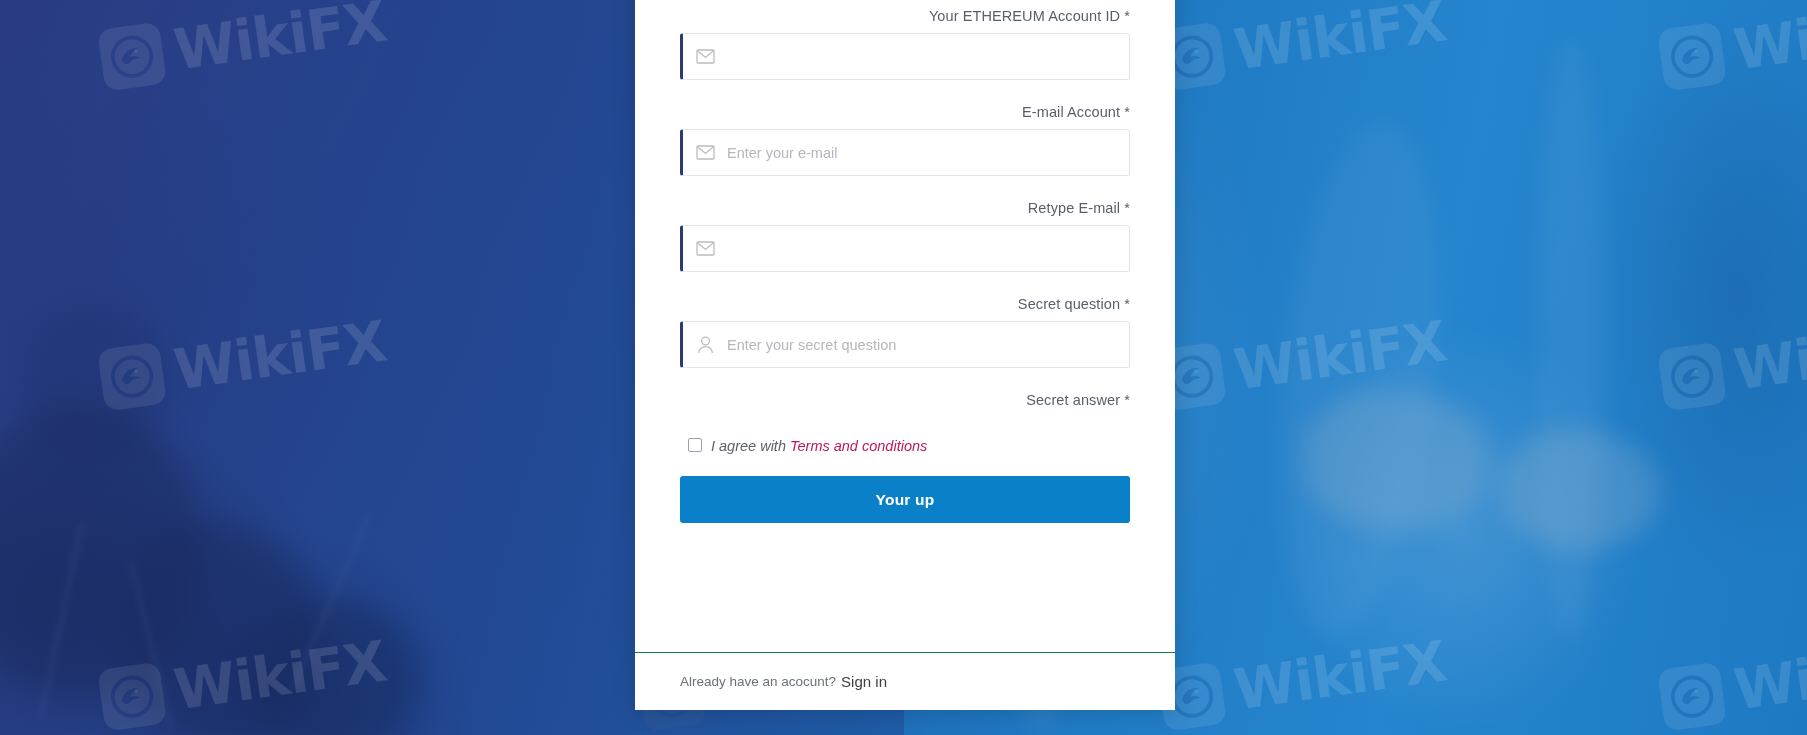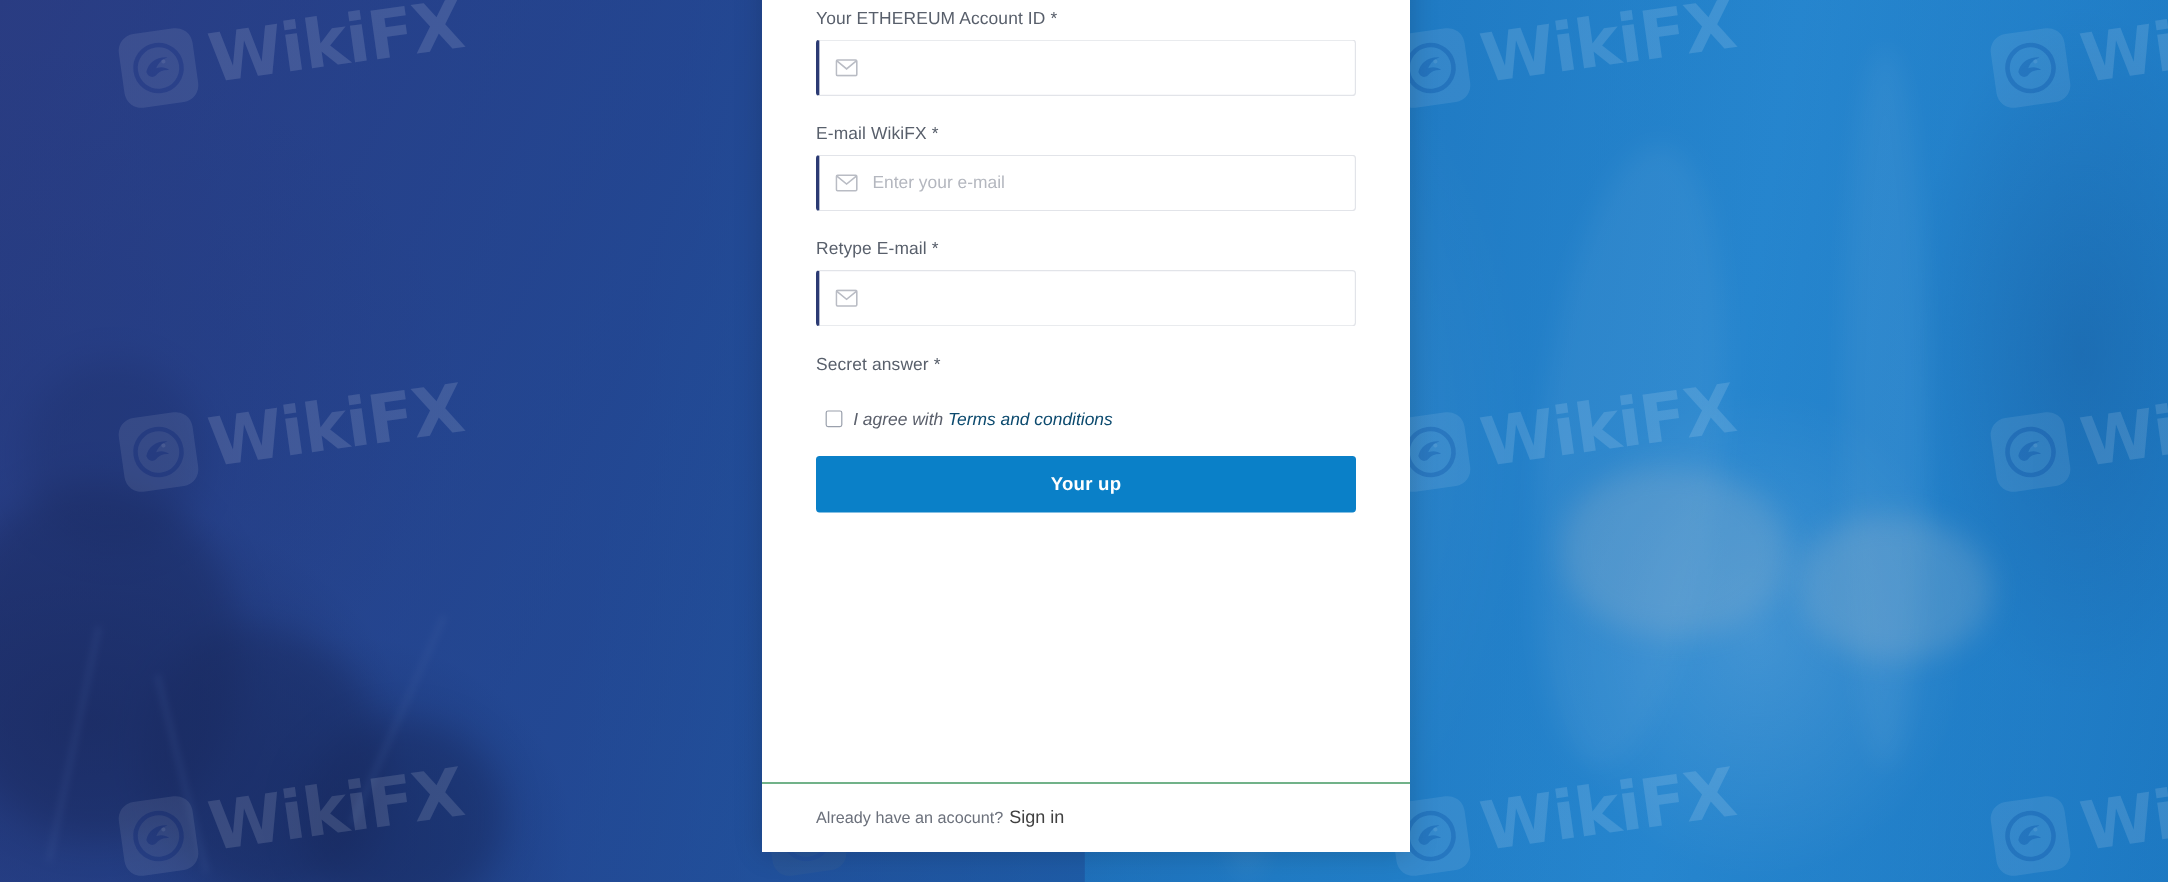--- a/index.html
+++ b/index.html
@@ -147,20 +147,21 @@
   }
 
   .field { margin-bottom: 24px; }
 
   .field-label {
     display: block;
     font-size: 14.5px;
     color: #585f6b;
     margin-bottom: 9px;
     letter-spacing: .1px;
+    text-align: right;
   }
 
   .input-wrap {
     position: relative;
     height: 47px;
     background: #fff;
     border: 1px solid #e2e4e9;
     border-left: 3px solid #2b3a73;
     border-radius: 3px;
     display: flex;
@@ -202,21 +203,21 @@
     width: 14px; height: 14px;
     border: 1px solid #9aa0ac;
     border-radius: 2px;
     background: #fff;
     margin-right: 9px;
     flex: 0 0 auto;
     cursor: pointer;
   }
   .terms-text { color: #5a5f6b; }
   .terms-link {
-    color: #0c4a6e;
+    color: #be185d;
     text-decoration: none;
     margin-left: 4px;
     cursor: pointer;
   }
 
   
   #signup-btn {
     display: block;
     width: 100%;
     height: 47px;
@@ -418,21 +419,21 @@
           <svg width="19" height="15" viewBox="0 0 19 15" fill="none" stroke="currentColor" stroke-width="1.3">
             <rect x="1" y="1" width="17" height="13" rx="1"></rect>
             <path d="M1.4 1.8 9.5 8.4 17.6 1.8"></path>
           </svg>
         </span>
         <input type="text" placeholder="" style="">
       </div>
     </div>
 
     <div class="field">
-      <label class="field-label">E-mail WikiFX *</label>
+      <label class="field-label">E-mail Account *</label>
       <div class="input-wrap">
         <span class="input-icon">
           <svg width="19" height="15" viewBox="0 0 19 15" fill="none" stroke="currentColor" stroke-width="1.3">
             <rect x="1" y="1" width="17" height="13" rx="1"></rect>
             <path d="M1.4 1.8 9.5 8.4 17.6 1.8"></path>
           </svg>
         </span>
         <input type="text" placeholder="Enter your e-mail" style="">
       </div>
     </div>
@@ -442,20 +443,32 @@
       <div class="input-wrap">
         <span class="input-icon">
           <svg width="19" height="15" viewBox="0 0 19 15" fill="none" stroke="currentColor" stroke-width="1.3">
             <rect x="1" y="1" width="17" height="13" rx="1"></rect>
             <path d="M1.4 1.8 9.5 8.4 17.6 1.8"></path>
           </svg>
         </span>
       </div>
     </div>
 
+    <div class="field">
+      <label class="field-label">Secret question *</label>
+      <div class="input-wrap">
+        <span class="input-icon">
+          <svg width="17" height="18" viewBox="0 0 17 18" fill="none" stroke="currentColor" stroke-width="1.3">
+            <circle cx="8.5" cy="5" r="3.9"></circle>
+            <path d="M1.6 17c0-3.9 3.1-6.3 6.9-6.3s6.9 2.4 6.9 6.3"></path>
+          </svg>
+        </span>
+        <input type="text" placeholder="Enter your secret question" style="">
+      </div>
+    </div>
 
     <div class="field">
       <label class="field-label">Secret answer *</label>
     </div>
 
     <div class="terms-row">
       <span class="cbox"></span>
       <span class="terms-text">I agree with</span>
       <a class="terms-link">Terms and conditions</a>
     </div>

